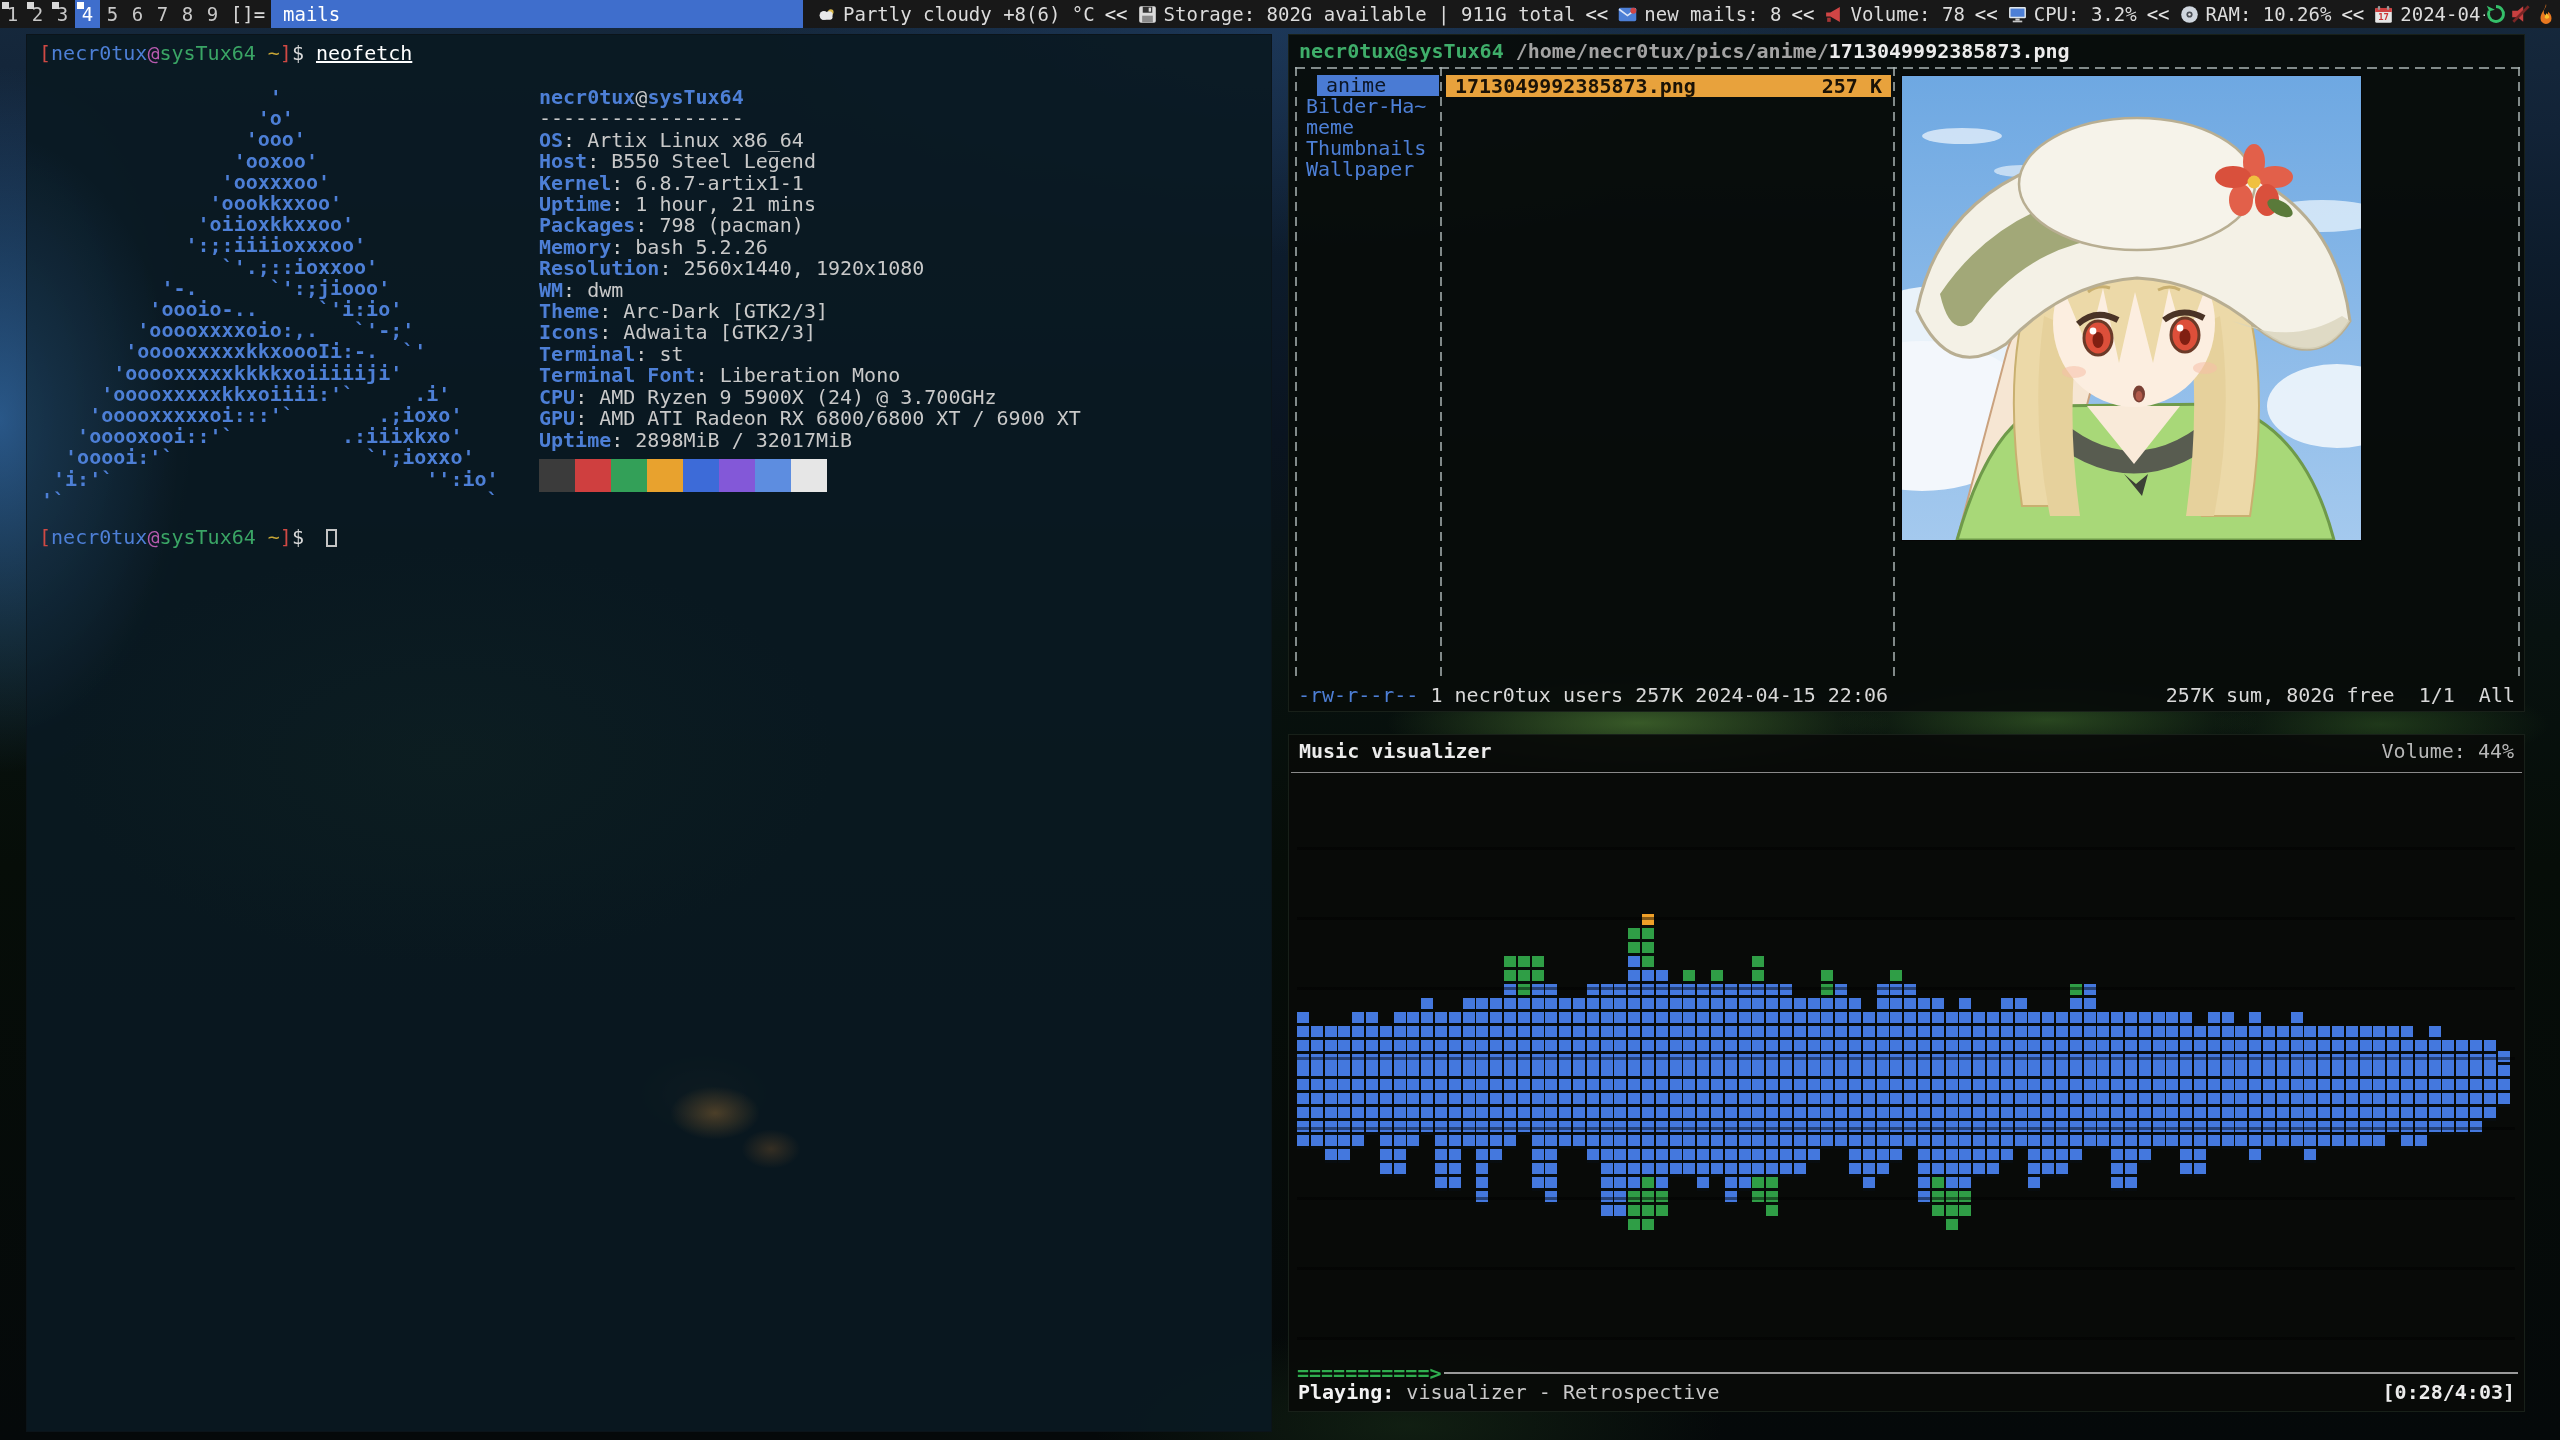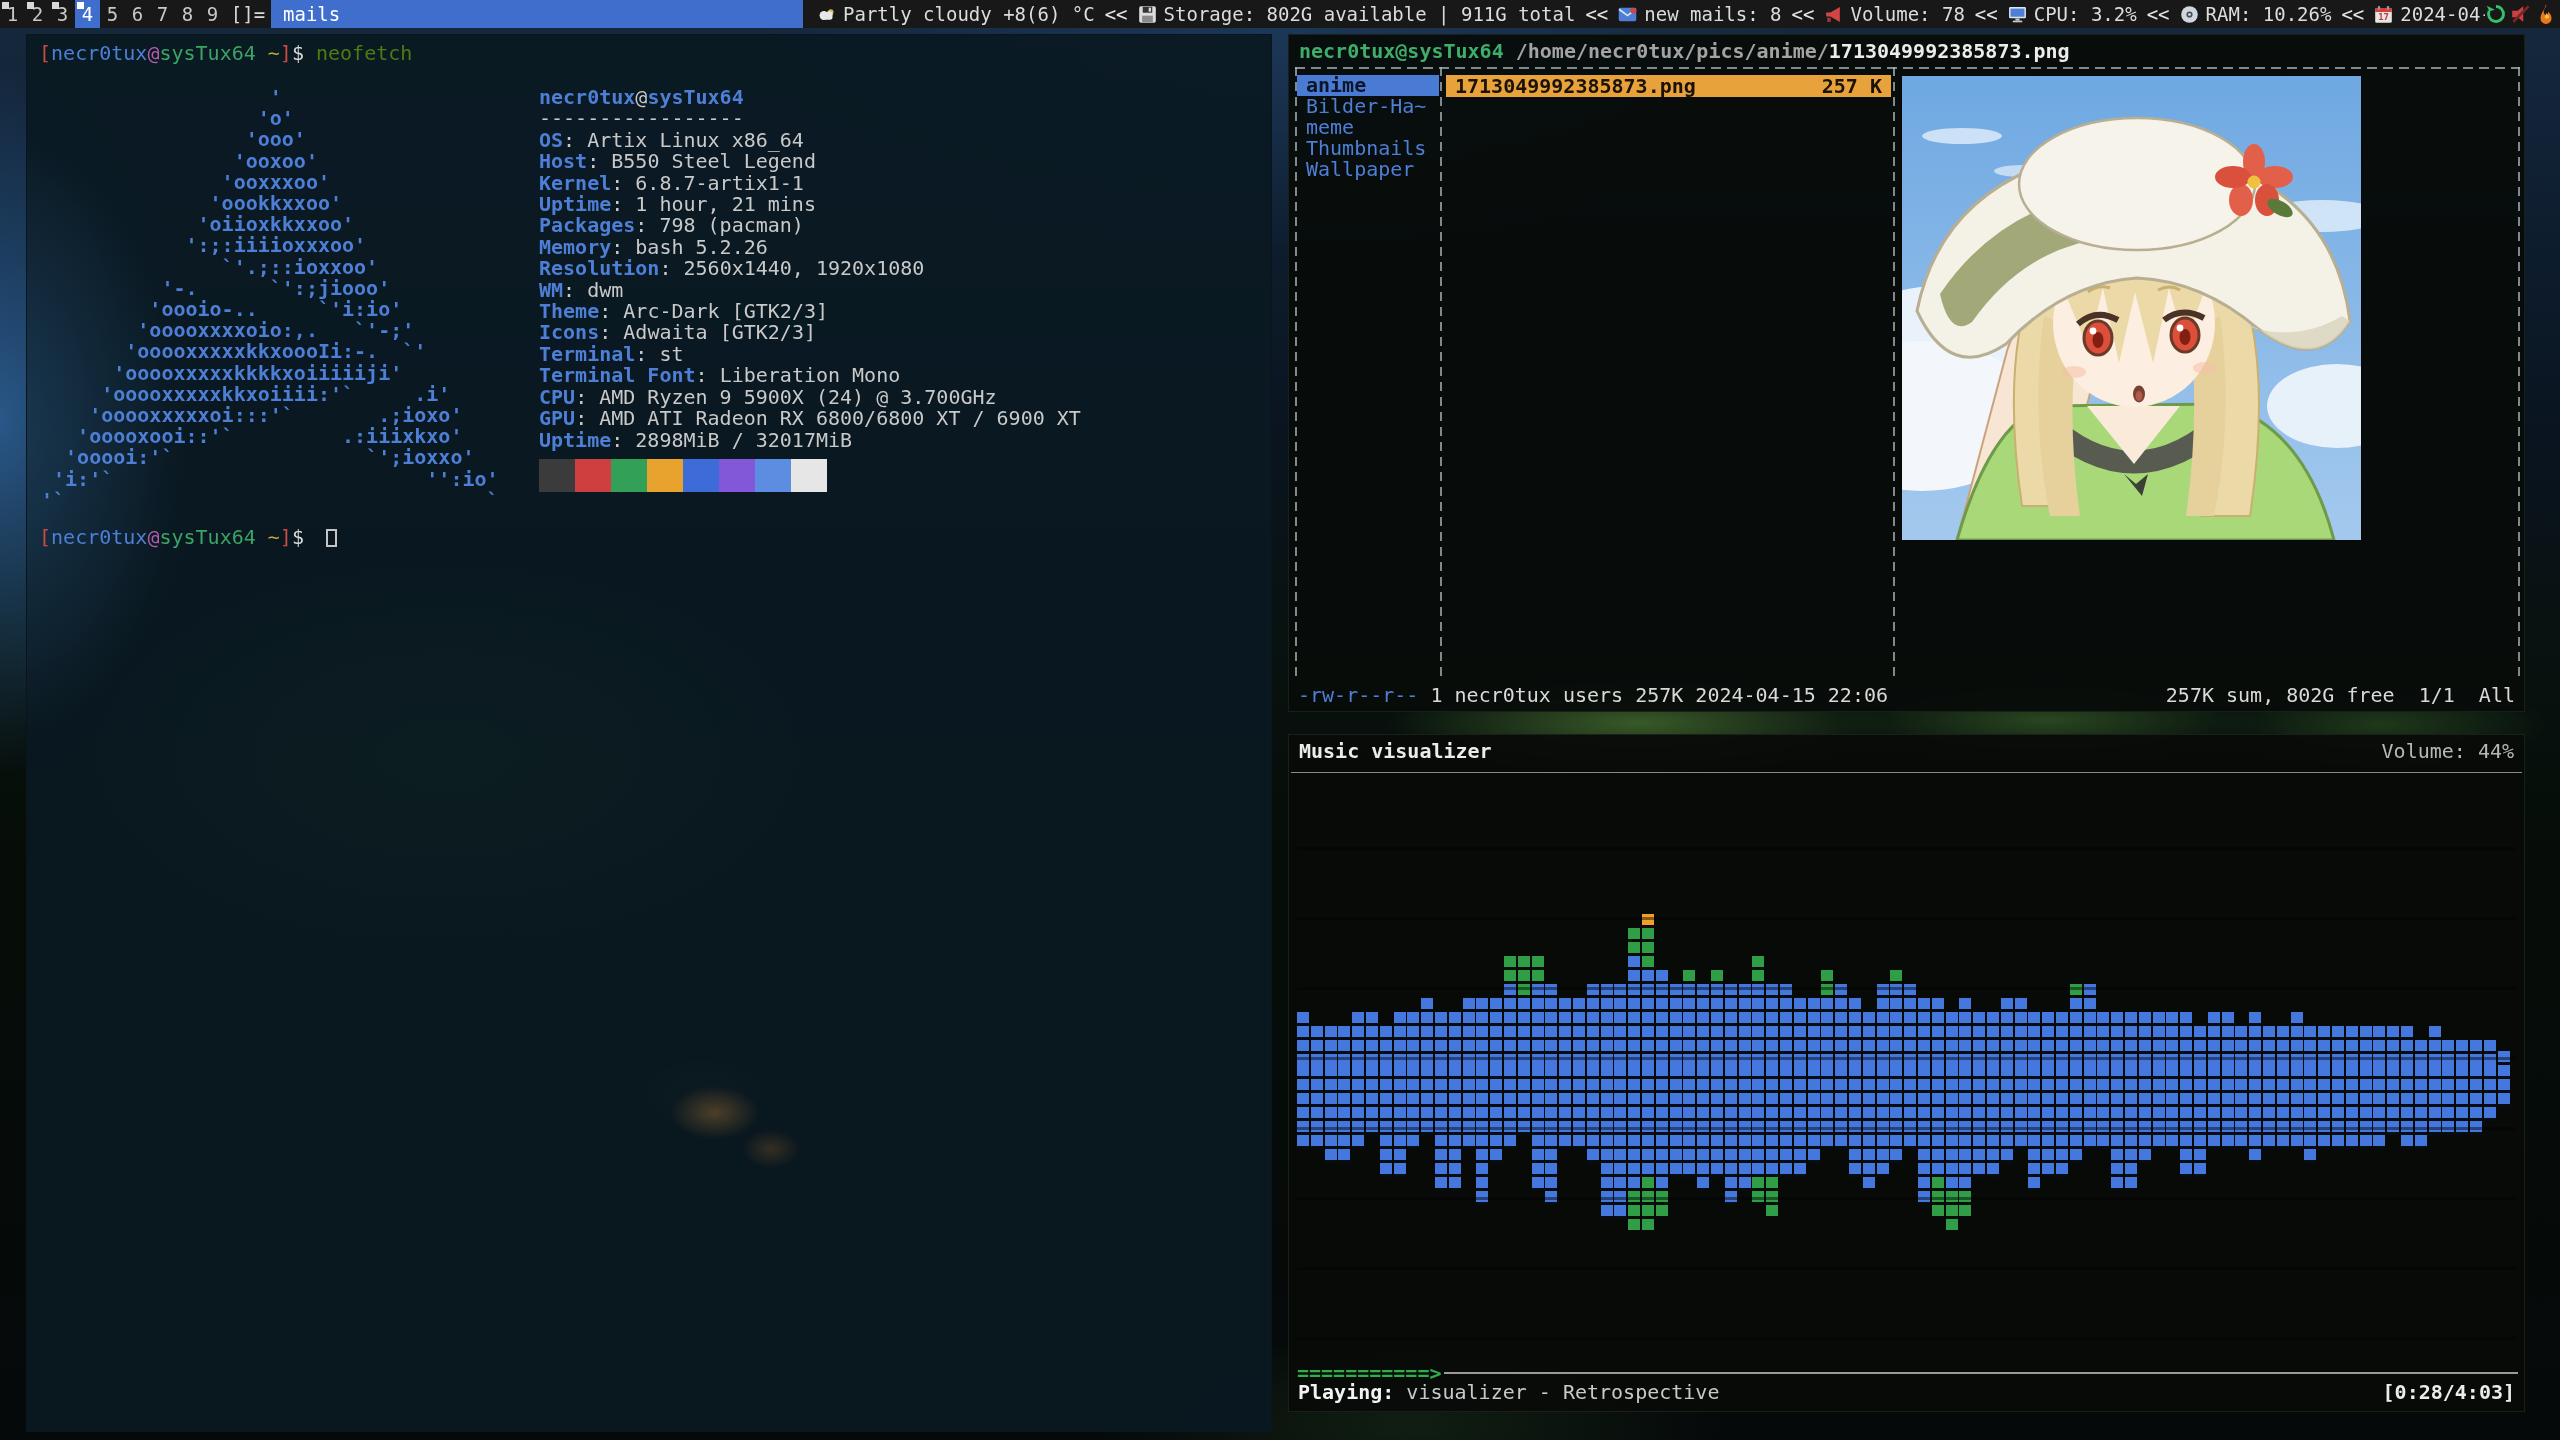--- a/index.html
+++ b/index.html
@@ -43,21 +43,21 @@
             background:rgba(10,25,34,.92);border:1px solid #0b141a;font-size:20px;color:#c9c9c9;}
   #terminal::before{content:"";position:absolute;inset:0;pointer-events:none;background:
     radial-gradient(260px 430px at -30px 400px, rgba(70,140,210,.26), transparent 70%),
     radial-gradient(64px 38px at 688px 1078px, rgba(225,150,60,.30), transparent 70%),
     radial-gradient(42px 28px at 744px 1114px, rgba(210,130,50,.22), transparent 70%),
     radial-gradient(520px 280px at 420px 720px, rgba(28,55,42,.16), transparent 75%);}
   .tline{position:absolute;white-space:pre;line-height:21px;}
   #prompt1{left:12px;top:8px;}
   #prompt2{left:12px;top:492px;text-align:center;}
   .p-br{color:#cf4944;} .p-user{color:#4d7fd6;} .p-at{color:#b85bb0;}
-  .p-host{color:#3aa565;} .p-tld{color:#c8a636;} .p-d{color:#d8d8d8;} .p-cmd{color:#4d7c0f;}
+  .p-host{color:#3aa565;} .p-tld{color:#c8a636;} .p-d{color:#d8d8d8;} .p-cmd{color:#ffffff;text-decoration:underline;}
   .cursor{display:inline-block;width:11px;height:18px;border:2px solid #c4c4c4;vertical-align:-3px;margin-left:10px;box-sizing:border-box;}
   #ascii{position:absolute;left:14px;top:52px;margin:0;white-space:pre;color:#4d7fd6;font-weight:bold;
          font-size:20px;line-height:21.2px;font-family:"DejaVu Sans Mono",monospace;}
   #nfo{position:absolute;left:512px;top:52px;}
   .nl{white-space:pre;line-height:21.4px;}
   .lbl{color:#4d7fd6;font-weight:bold;}
   .ttl{color:#4d7fd6;font-weight:bold;}
   .und{color:#c9c9c9;}
   .palette{position:absolute;left:512px;top:424px;display:flex;}
   .pal{width:36px;height:33px;}
@@ -66,21 +66,21 @@
   #ranger{left:1288px;top:34px;width:1237px;height:678px;
           background:rgba(7,12,10,.94);border:1px solid #182019;font-size:20px;}
   .r-title{position:absolute;left:10px;top:5px;white-space:pre;font-weight:bold;line-height:22px;}
   .r-host{color:#3fae6a;} .r-path{color:#a3a3a3;} .r-file{color:#ececec;}
   .vb{position:absolute;width:2px;top:32px;height:614px;opacity:.75;
       background:repeating-linear-gradient(180deg,#aab4b4 0 9px,transparent 9px 15px);}
   .hb{position:absolute;height:2px;left:6px;width:1225px;top:32px;opacity:.75;
       background:repeating-linear-gradient(90deg,#aab4b4 0 10px,transparent 10px 16px);}
   .dirs{position:absolute;left:8px;top:40px;width:142px;}
   .drow{height:21px;line-height:21px;color:#4d7fd6;padding-left:9px;white-space:pre;}
-  .drow.sel{background:#4a7bd4;color:#0c1626;font-weight:bold;}
+  .drow.sel{background:#4a7bd4;color:#0c1626;font-weight:normal;margin-left:20px;}
   .frow{position:absolute;left:157px;top:40px;width:445px;height:22px;line-height:22px;
         background:#e8a23c;color:#1a1206;font-weight:bold;display:flex;justify-content:space-between;
         padding:0 9px;box-sizing:border-box;white-space:pre;}
   .preview{position:absolute;left:612px;top:40px;width:459px;height:464px;border:1px solid #060606;}
   .preview svg{display:block;}
   .r-status{position:absolute;left:9px;right:9px;bottom:5px;display:flex;justify-content:space-between;
             white-space:pre;color:#d8d8d8;line-height:22px;}
   .perm{color:#4d7fd6;}
 
   

